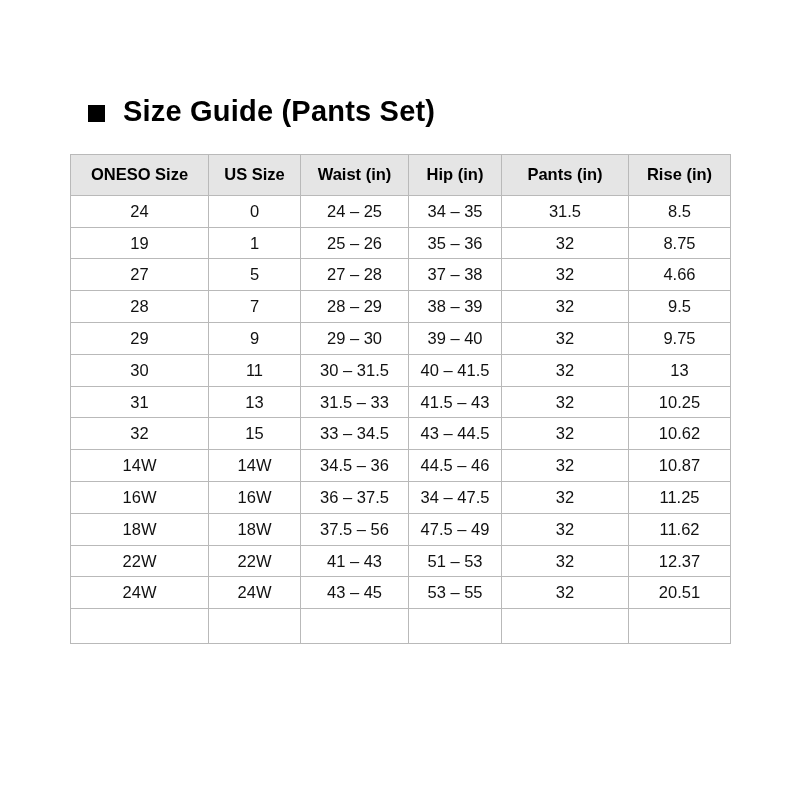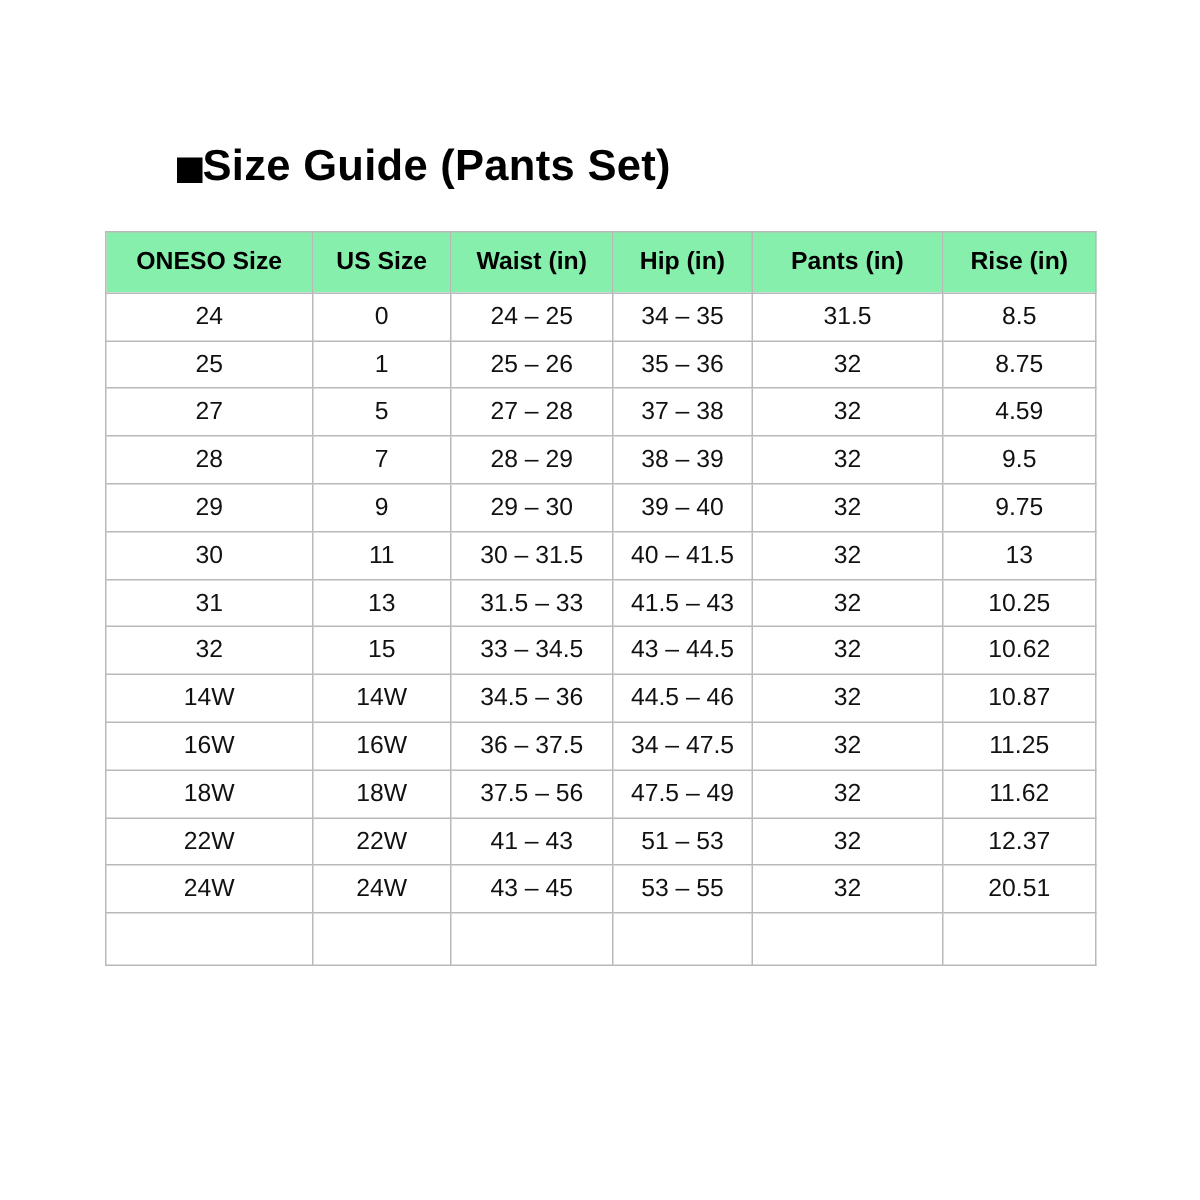--- a/index.html
+++ b/index.html
@@ -17,22 +17,22 @@
   }
   .page {
     width: 800px;
     height: 800px;
     box-sizing: border-box;
     padding: 0;
   }
   .title-row {
     display: flex;
     align-items: center;
-    gap: 0;
-    padding: 96px 0 0 118px;
+    gap: 18px;
+    padding: 96px 0 0 88px;
   }
   .title-bullet {
     width: 17px;
     height: 17px;
     background: #000000;
     display: inline-block;
     flex: 0 0 auto;
     position: relative;
     top: 2px;
   }
@@ -57,21 +57,21 @@
     border: 1px solid #b9b9b9;
     text-align: center;
     font-size: 16.5px;
     color: #111111;
     height: 30.8px;
     padding: 0 2px;
     vertical-align: middle;
     white-space: nowrap;
   }
   table.size-table thead th {
-    background: #86efac;
+    background: #e5e5e5;
     font-weight: bold;
     font-size: 16.5px;
     height: 40px;
     color: #000000;
     border-color: #b9b9b9;
   }
   table.size-table tbody td {
     background: #ffffff;
     font-weight: normal;
   }
@@ -119,34 +119,34 @@
       <tbody>
           <tr>
             <td>24</td>
             <td>0</td>
             <td>24 – 25</td>
             <td>34 – 35</td>
             <td>31.5</td>
             <td>8.5</td>
           </tr>
           <tr>
-            <td>25</td>
+            <td>19</td>
             <td>1</td>
             <td>25 – 26</td>
             <td>35 – 36</td>
             <td>32</td>
             <td>8.75</td>
           </tr>
           <tr>
             <td>27</td>
             <td>5</td>
             <td>27 – 28</td>
             <td>37 – 38</td>
             <td>32</td>
-            <td>4.59</td>
+            <td>4.66</td>
           </tr>
           <tr>
             <td>28</td>
             <td>7</td>
             <td>28 – 29</td>
             <td>38 – 39</td>
             <td>32</td>
             <td>9.5</td>
           </tr>
           <tr>

